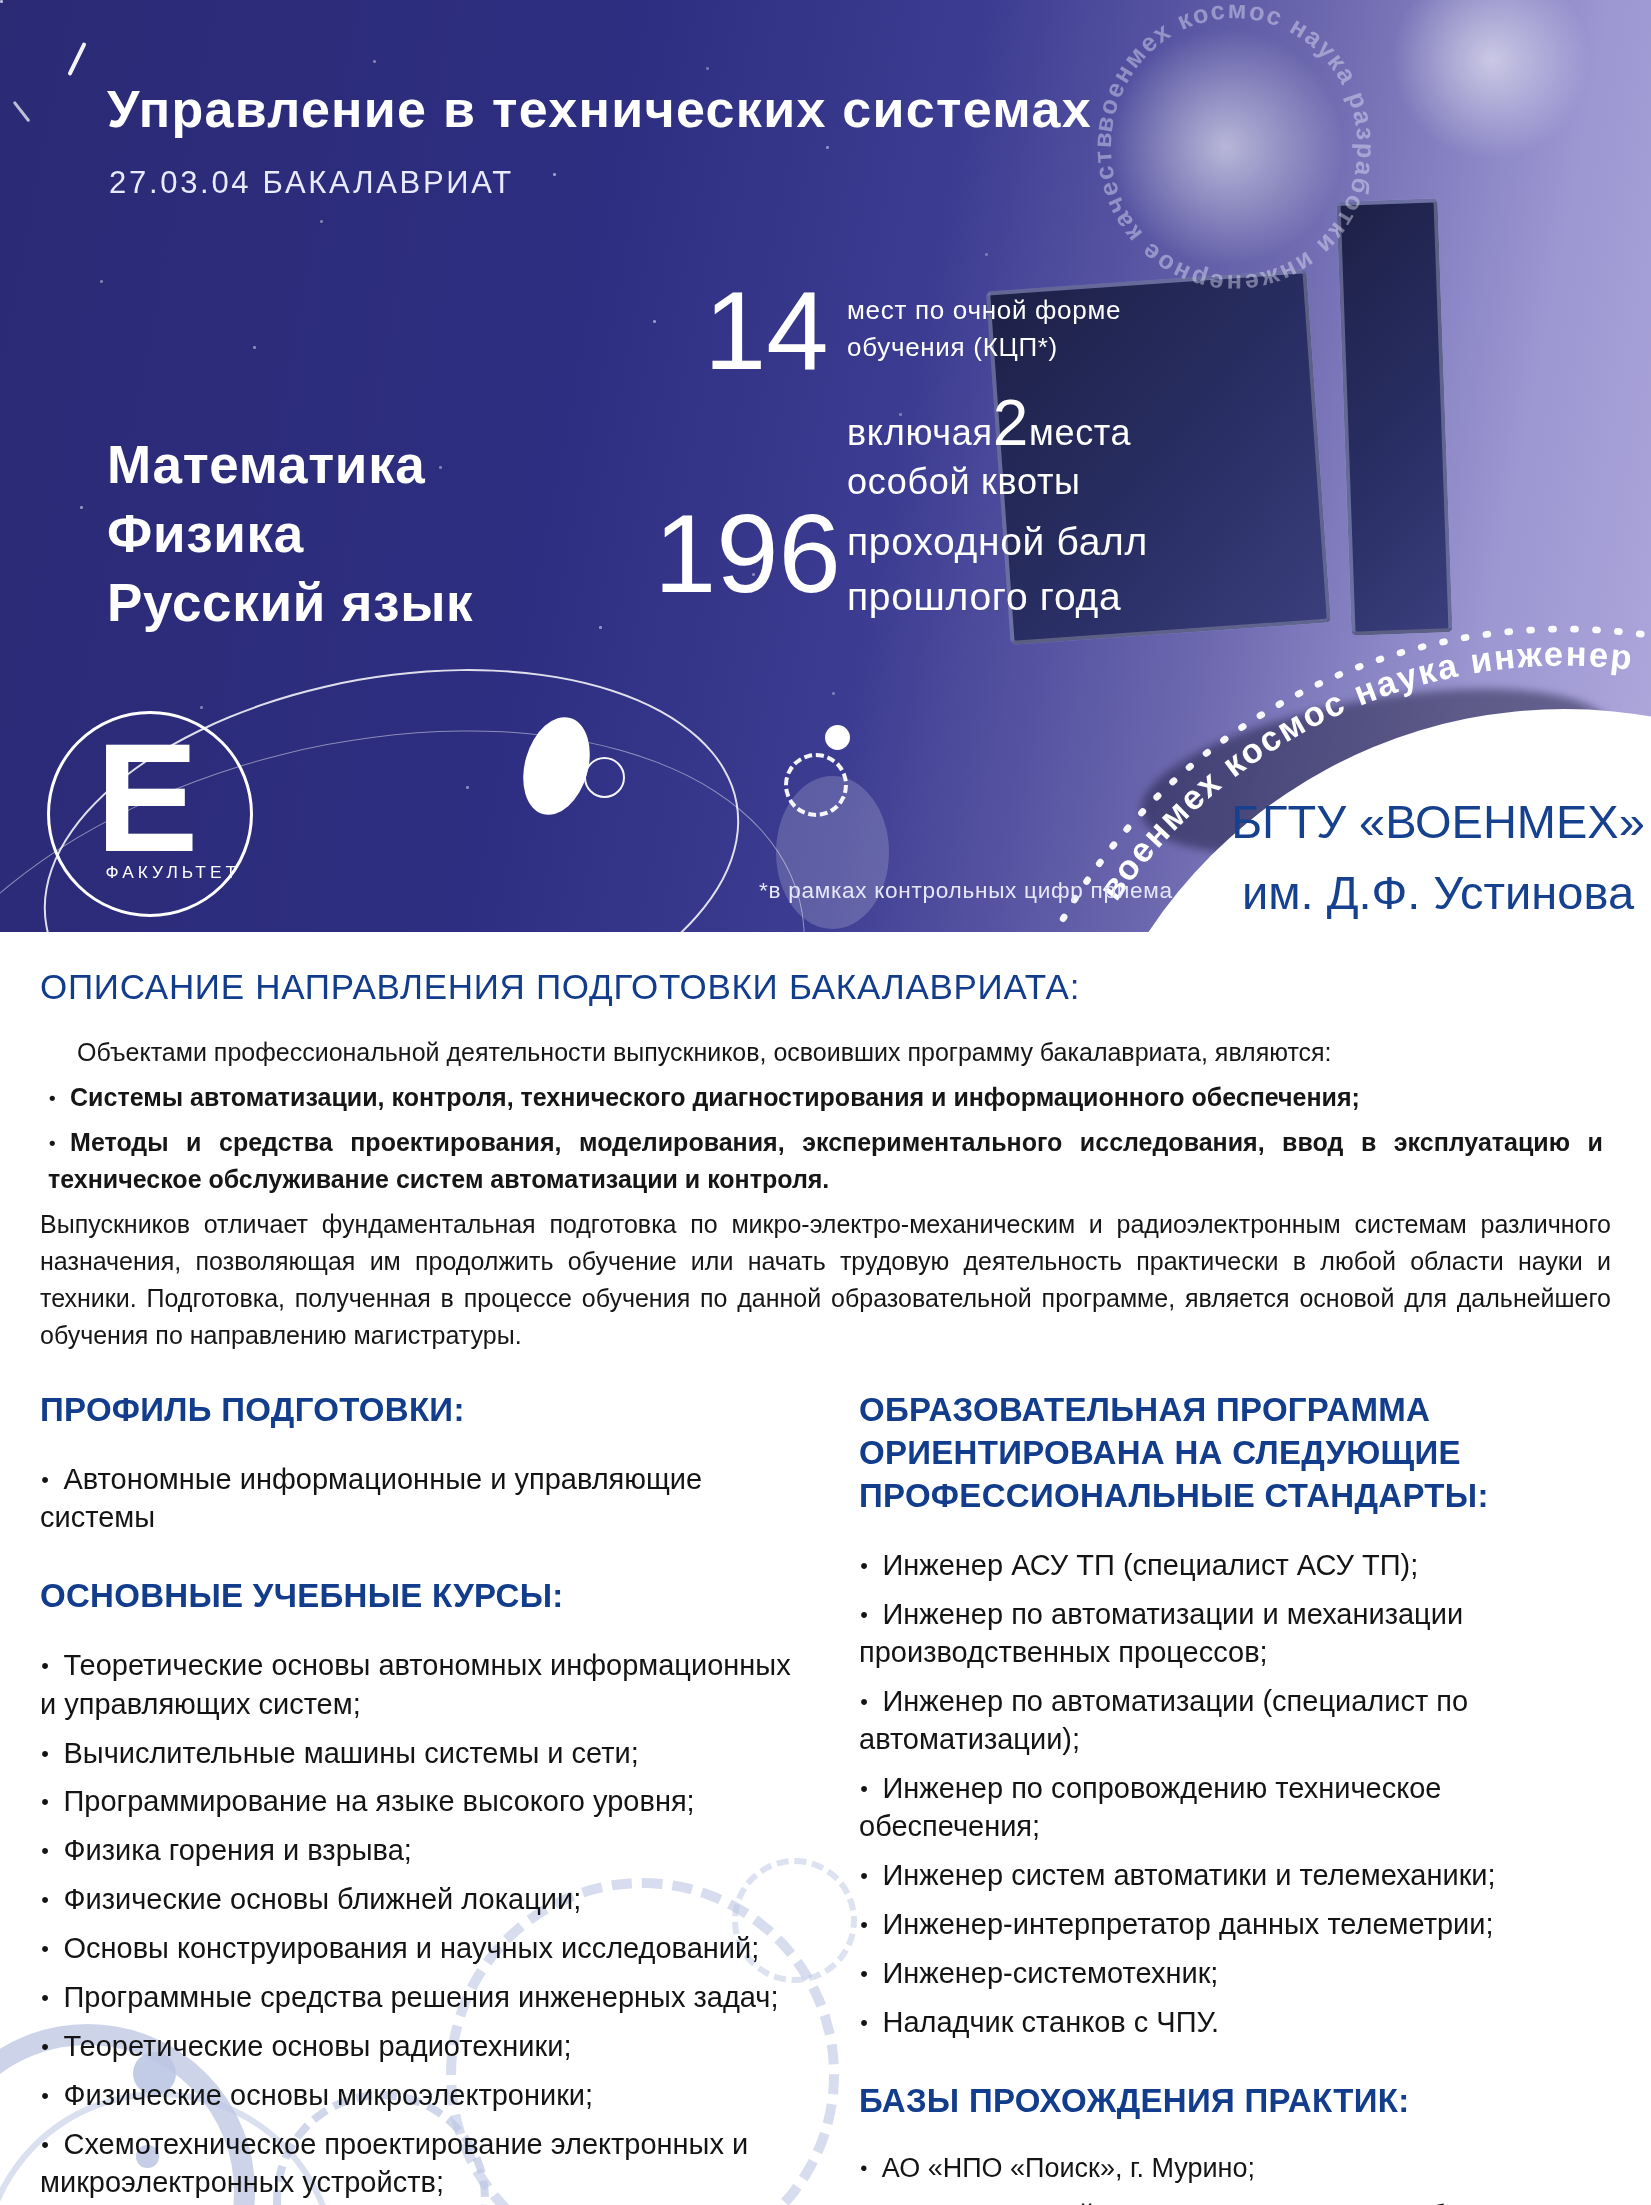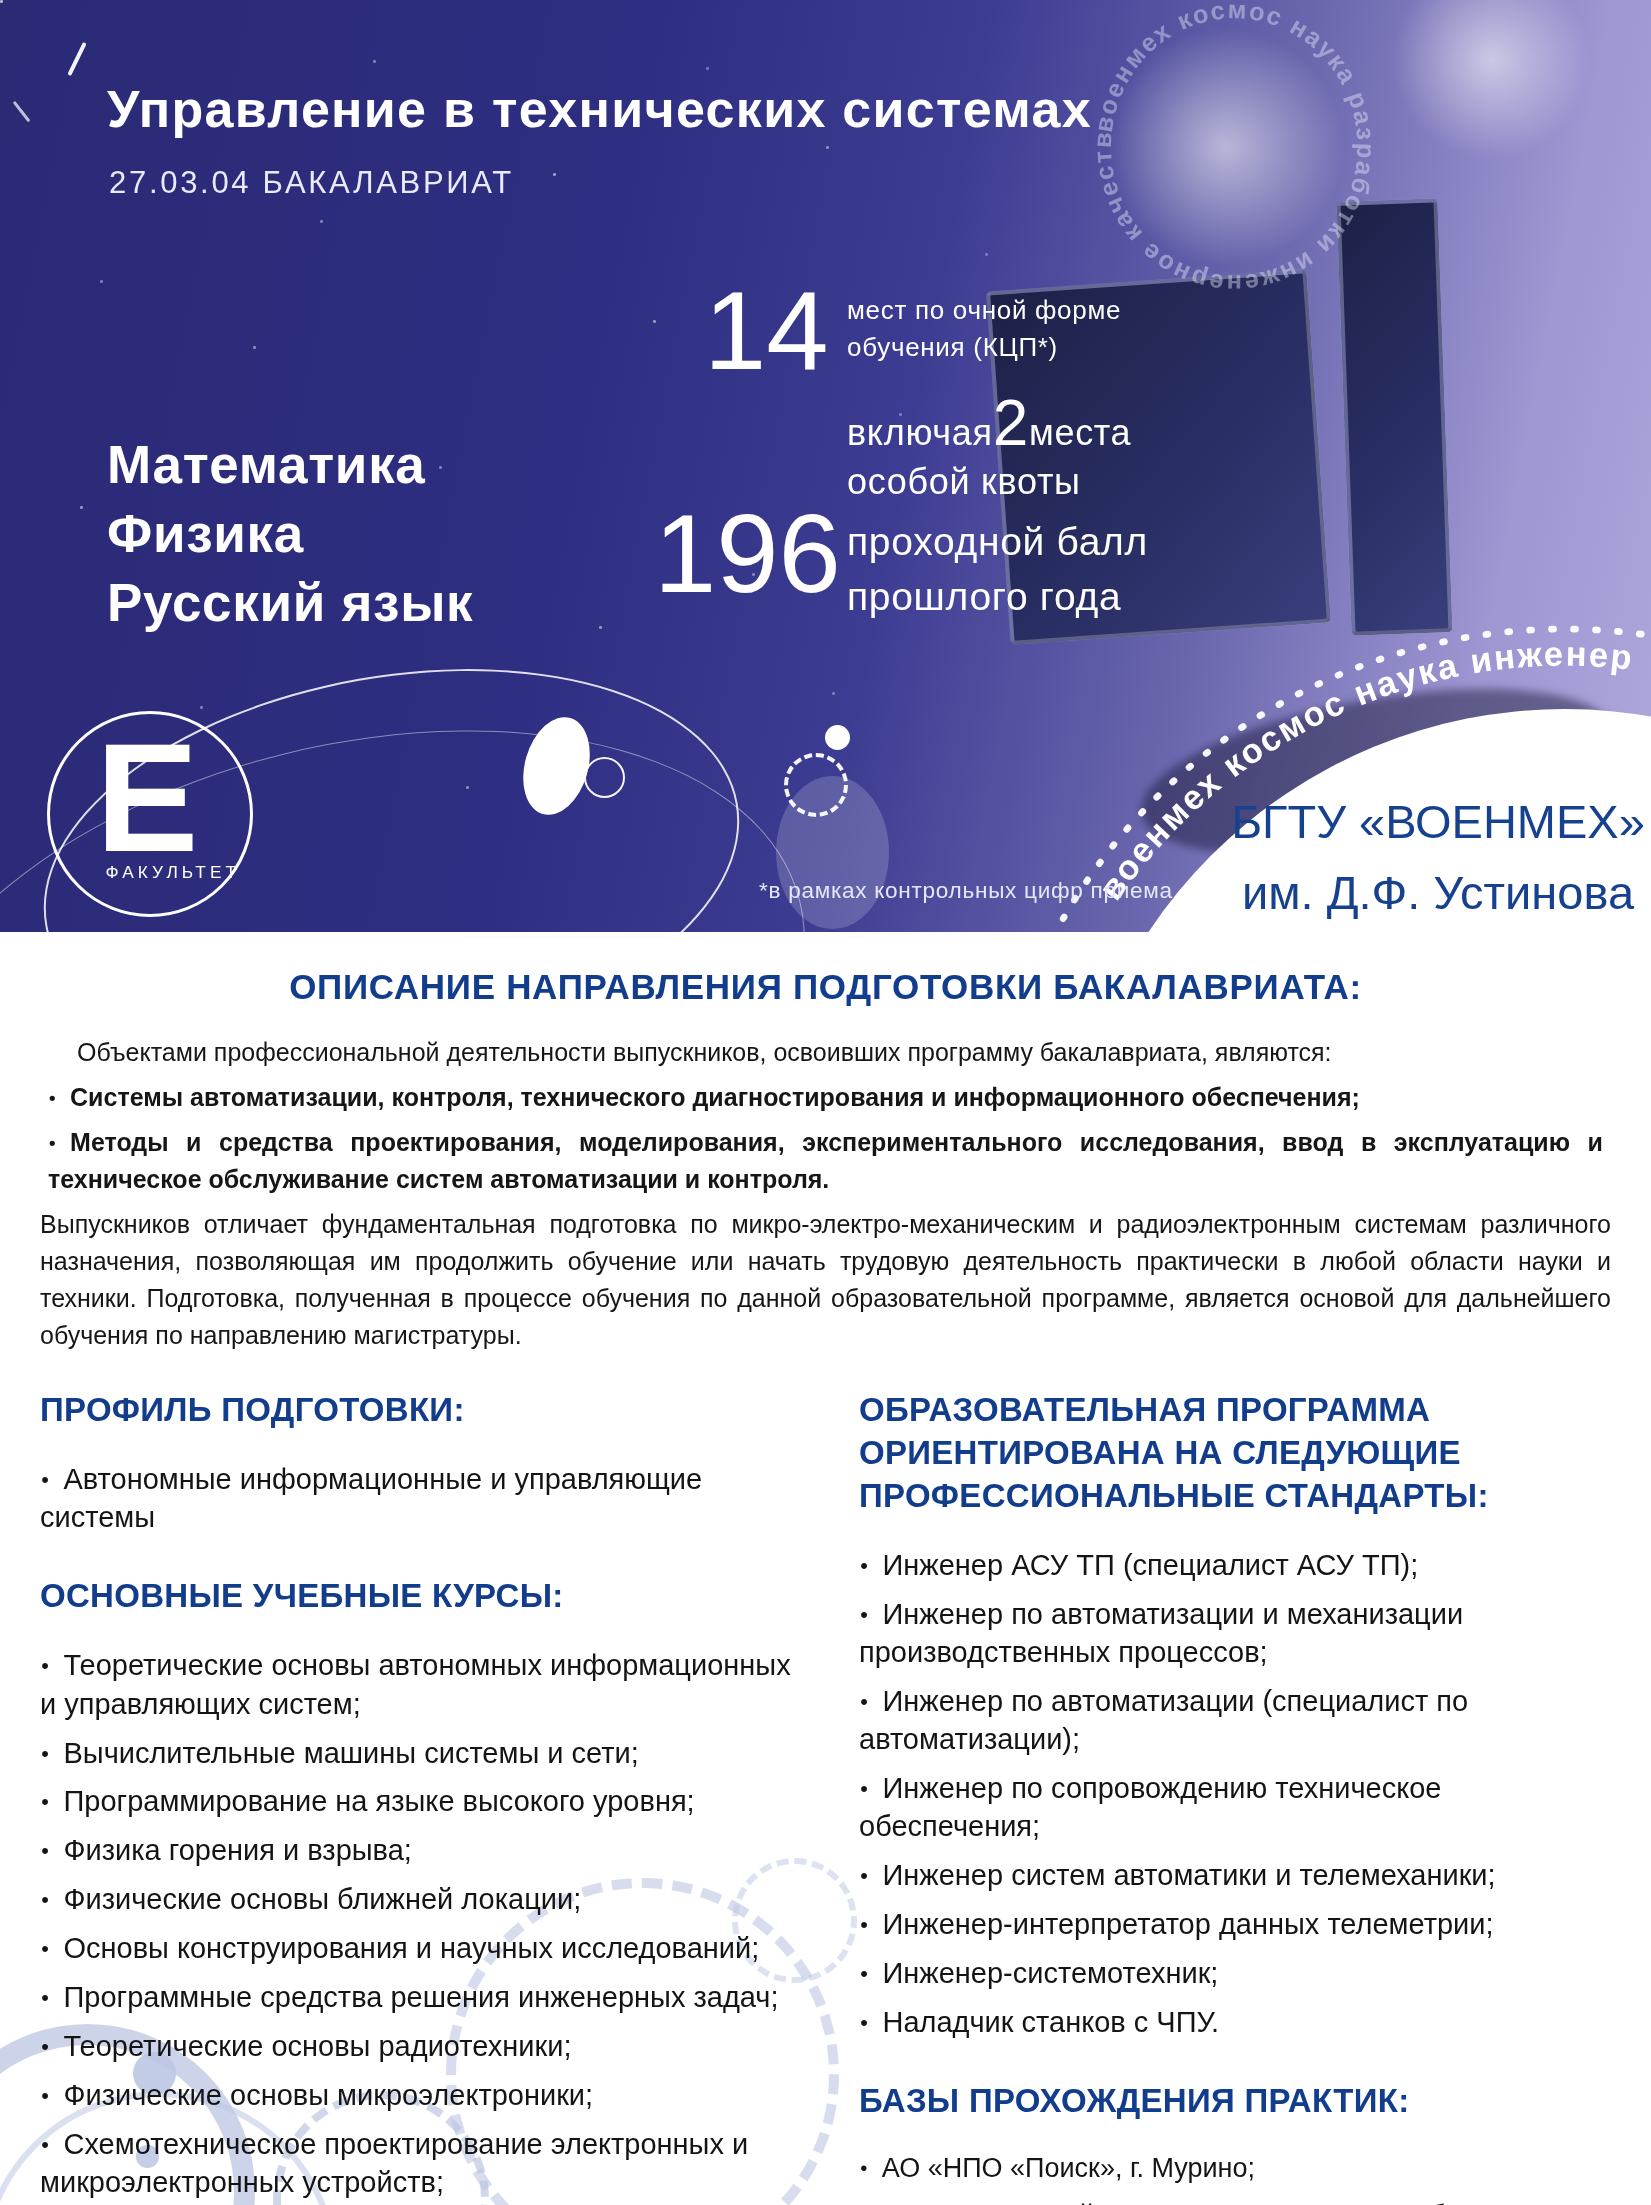--- a/index.html
+++ b/index.html
@@ -67,21 +67,21 @@
   .dome{position:absolute;left:1065px;top:709px;width:999px;height:999px;background:#fff;border-radius:50%;}
   .univ{position:absolute;left:1225px;top:787px;width:426px;text-align:center;color:#16418f;font-weight:normal;font-size:47px;line-height:1.5;}
 
   .ring-top-svg,.arc-svg{position:absolute;left:0;top:0;width:1651px;height:932px;overflow:visible;}
   .ring-top-text{font-size:38px;letter-spacing:3px;fill:rgba(235,235,252,.42);font-weight:bold;}
   .fac-ring-text{font-size:36px;letter-spacing:4px;fill:#ffffff;font-weight:bold;}
   .arc-white-text{font-size:52px;letter-spacing:3px;fill:#ffffff;font-weight:bold;}
 
   
   .content{position:absolute;left:0;top:932px;width:1651px;}
-  .desc-head{margin:35px 40px 27px;text-align:center;font-size:35px;font-weight:bold;color:#123c8c;letter-spacing:0.7px;}
+  .desc-head{margin:35px 40px 27px;font-size:35px;font-weight:normal;color:#123c8c;letter-spacing:0.7px;}
   .desc-body{margin:0 40px;font-size:25px;line-height:1.48;color:#161616;text-align:justify;}
   .desc-body .intro{text-indent:37px;margin:0;}
   .desc-body .li{margin:8px;font-weight:bold;}
   .desc-body .outro{margin:0;}
   .cols{display:grid;grid-template-columns:1fr 1fr;column-gap:67px;margin:31px 40px 0;position:relative;z-index:1;}
   .col-head{font-size:33px;font-weight:bold;color:#123c8c;margin:39px 0 28px;line-height:1.3;letter-spacing:0.3px;}
   .col-head.first{margin-top:4px;}
   .col .li{font-size:29px;line-height:1.32;color:#141414;margin:0 0 10.7px;}
   .li .b{display:inline-block;margin-right:13.3px;transform:scale(.75);}
   .practice .li{font-size:27px;}

